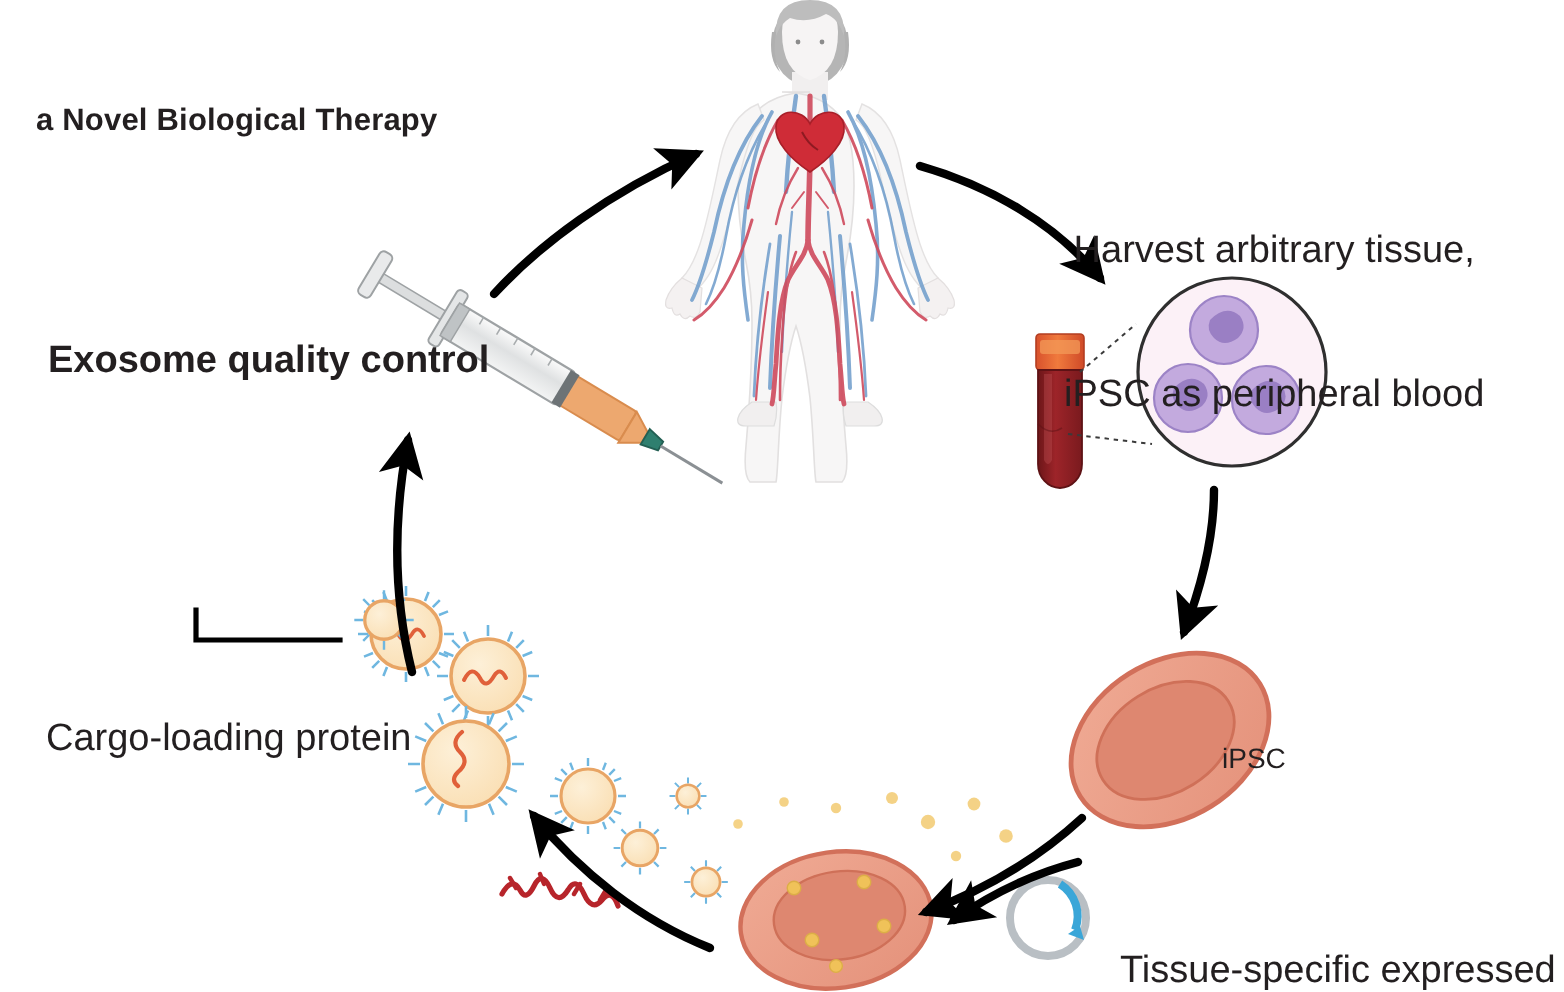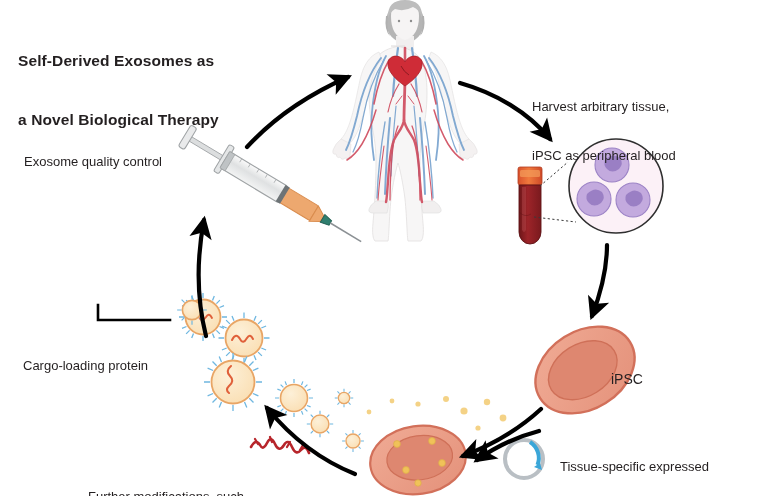--- a/index.html
+++ b/index.html
@@ -8,21 +8,21 @@
     background:#ffffff;
     font-family:"Liberation Sans", sans-serif;
     overflow:hidden;
     position:relative;
   }
   #stage{position:absolute;inset:0;width:782px;height:496px;}
   svg#scene{position:absolute;left:0;top:0;width:782px;height:496px;}
 
   .lbl{position:absolute;color:#231f20;line-height:1.26;white-space:pre;}
   .title{font-weight:bold;font-size:15.5px;letter-spacing:.1px;}
-  .body-lbl{font-size:13px;}
+  .body-lbl{font-size:19px;text-align:center;}
   .ipsc-lbl{font-size:14px;}
 </style>
 </head>
 <body>
 
 <div id="stage">
 
   <svg id="scene" viewBox="0 0 782 496">
     <defs>
       <marker id="ah" viewBox="0 0 12 12" refX="9" refY="6" markerWidth="6.2" markerHeight="6.2" orient="auto-start-reverse">
@@ -298,21 +298,20 @@
       <path d="M355,474 C320,460 290,436 267,408"></path>
       <path d="M206,336 C197,300 196,262 204,220"></path>
     </g>
 
     <g fill="none" stroke="#000" stroke-width="2.6" stroke-linecap="square">
       <path d="M98,305 v15 h72"></path>
     </g>
   </svg>
 
   <div class="lbl title" style="left:18px;top:12px;">
-    <div>Self-Derived Exosomes as</div>
     <div>a Novel Biological Therapy</div>
   </div>
 
   <div class="lbl body-lbl" style="left:532px;top:66px;">
     <div>Harvest arbitrary tissue,</div>
     <div>iPSC as peripheral blood</div>
   </div>
 
 
   <div class="lbl ipsc-lbl" style="left:611px;top:371px;">iPSC</div>
@@ -324,17 +323,17 @@
   </div>
 
   <div class="lbl body-lbl" style="left:88px;top:456px;">
     <div>Further modifications, such</div>
     
   </div>
 
   <div class="lbl body-lbl" style="left:23px;top:358px;">Cargo-loading protein</div>
 
 
-  <div class="lbl body-lbl" style="left:24px;top:121px;">
+  <div class="lbl body-lbl" style="left:24px;top:121px;font-weight:bold;">
     <div>Exosome quality control</div>
   </div>
 
 </div>
 
 </body></html>

